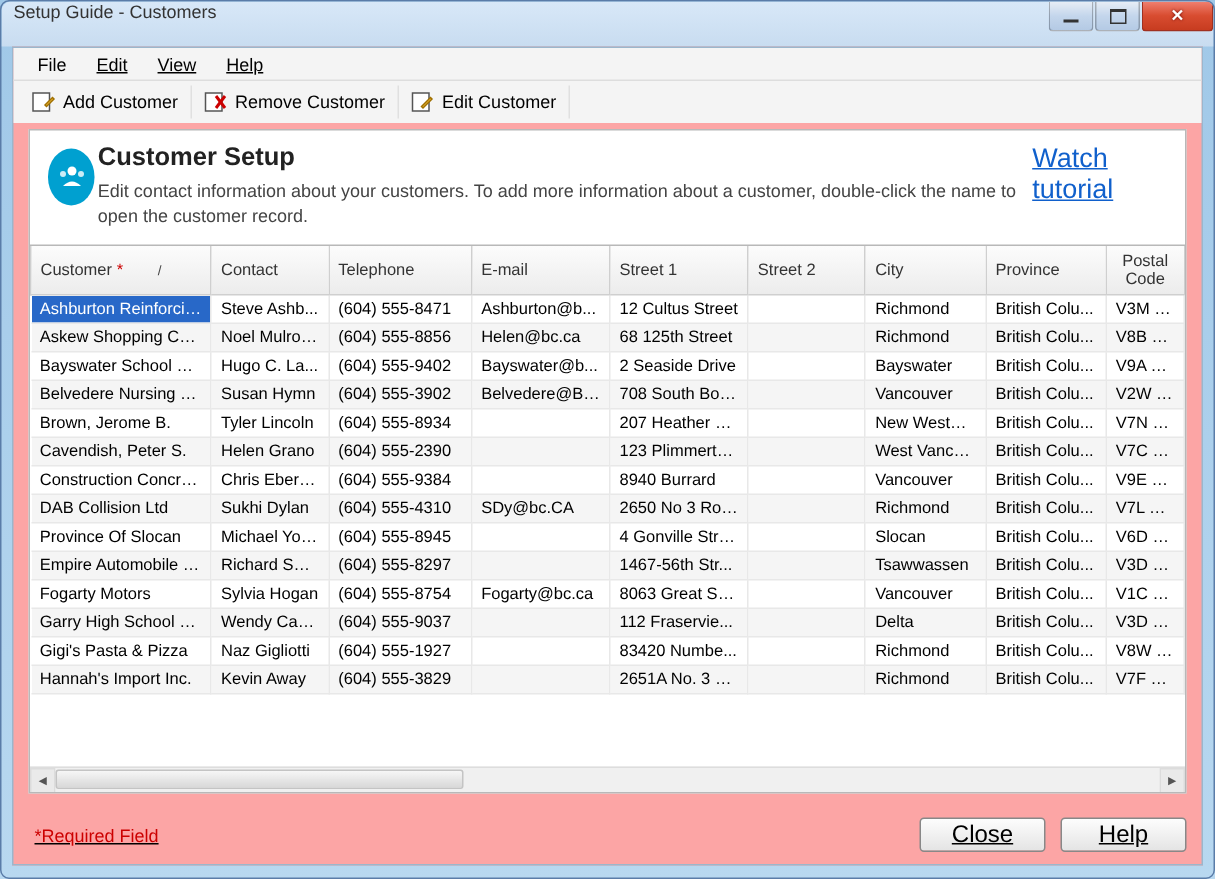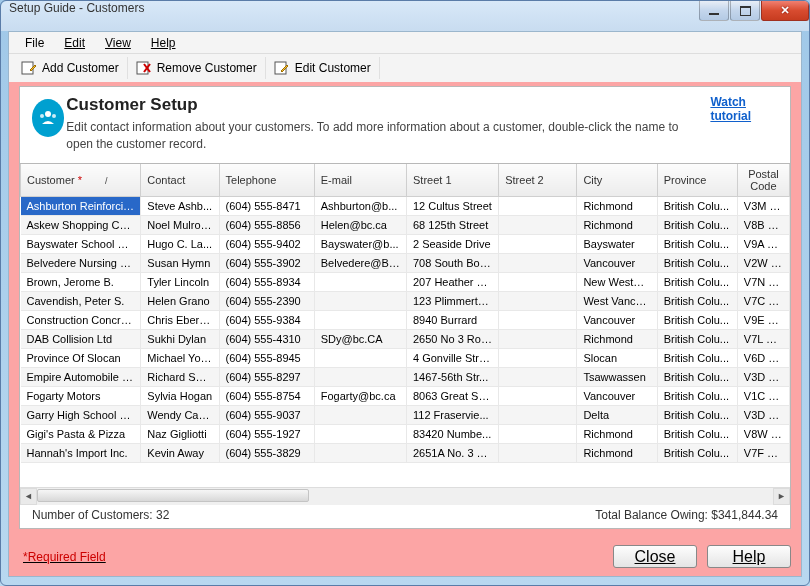--- a/index.html
+++ b/index.html
@@ -120,23 +120,22 @@
       margin: 4px 0 0 0;
       color: #444;
       font-family: Verdana, sans-serif;
       font-size: 12px;
       line-height: 1.4;
     }
     .watch-link {
       color: #1060cc;
       text-decoration: underline;
       margin-left: auto;
-      font-size: 12px;
+      font-size: 18px;
       cursor: pointer;
-      font-weight: bold;
     }
     
     .table-wrap {
       flex: 1;
       border-top: 1px solid #b8b8b8;
       overflow: hidden;
     }
     table {
       border-collapse: collapse;
       width: 100%;
@@ -468,28 +467,20 @@
     </div>
 
     <div class="hscroll">
       <div class="arrow">◄</div>
       <div class="track">
           <div class="thumb"></div>
         </div>
       <div class="arrow">►</div>
     </div>
 
-    <div class="status">
-      <div>
-        <span>Number of Customers: </span><span>32</span>
-      </div>
-      <div>
-        <span>Total Balance Owing: </span><span>$341,844.34</span>
-      </div>
-    </div>
   </div>
 
   <div class="footer">
     <span class="req-field">*Required Field</span>
     <div class="footer-btns">
       <div class="btn">Close</div>
       <div class="btn">Help</div>
     </div>
   </div>
 </div>

